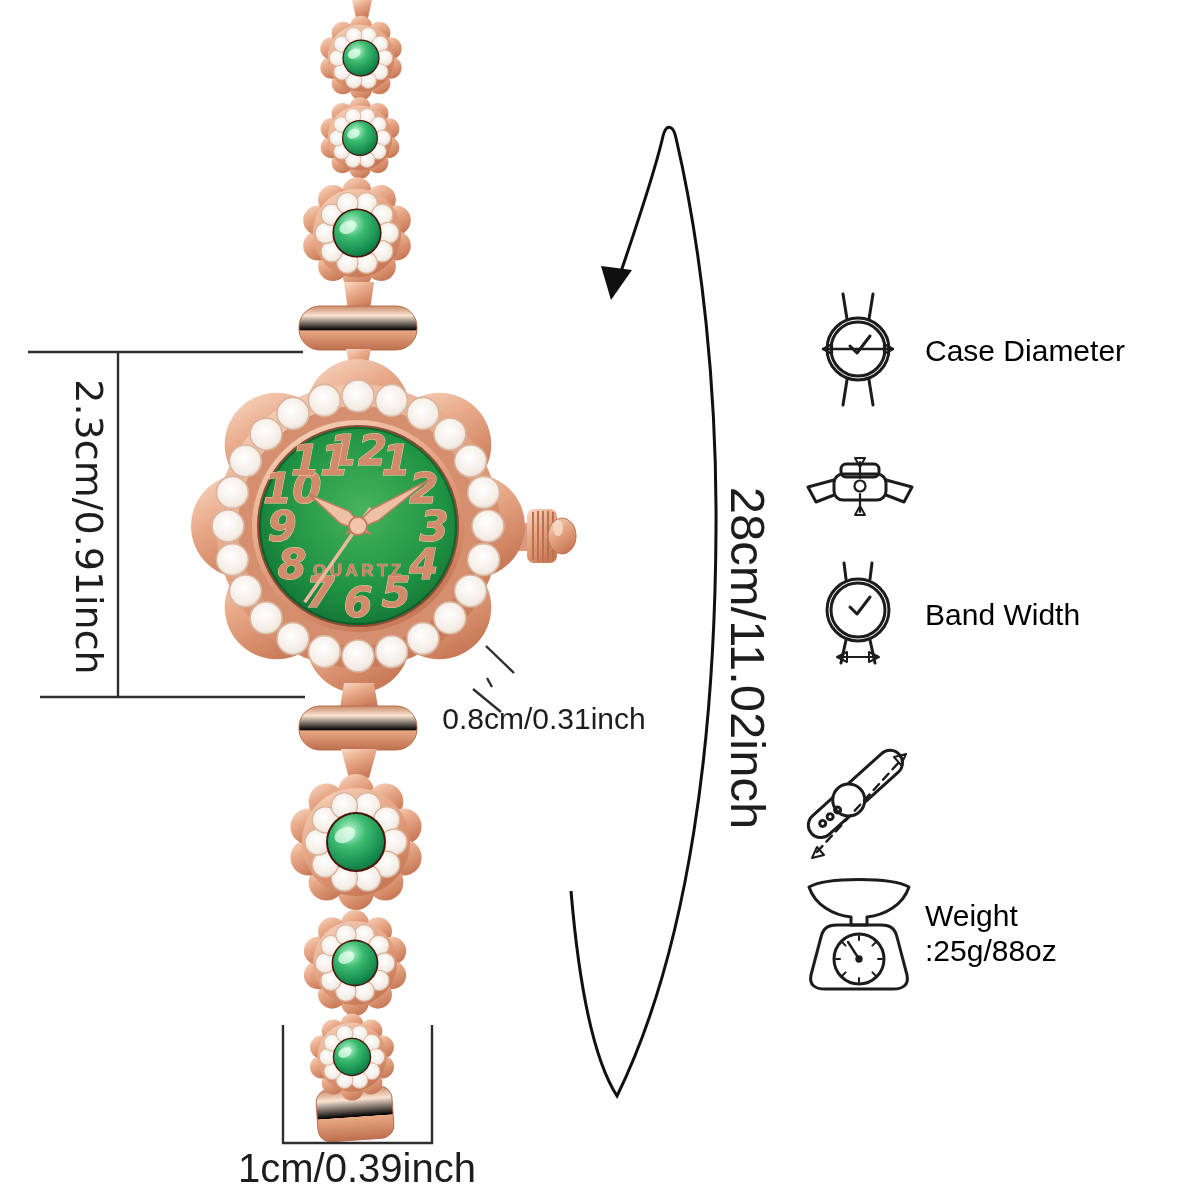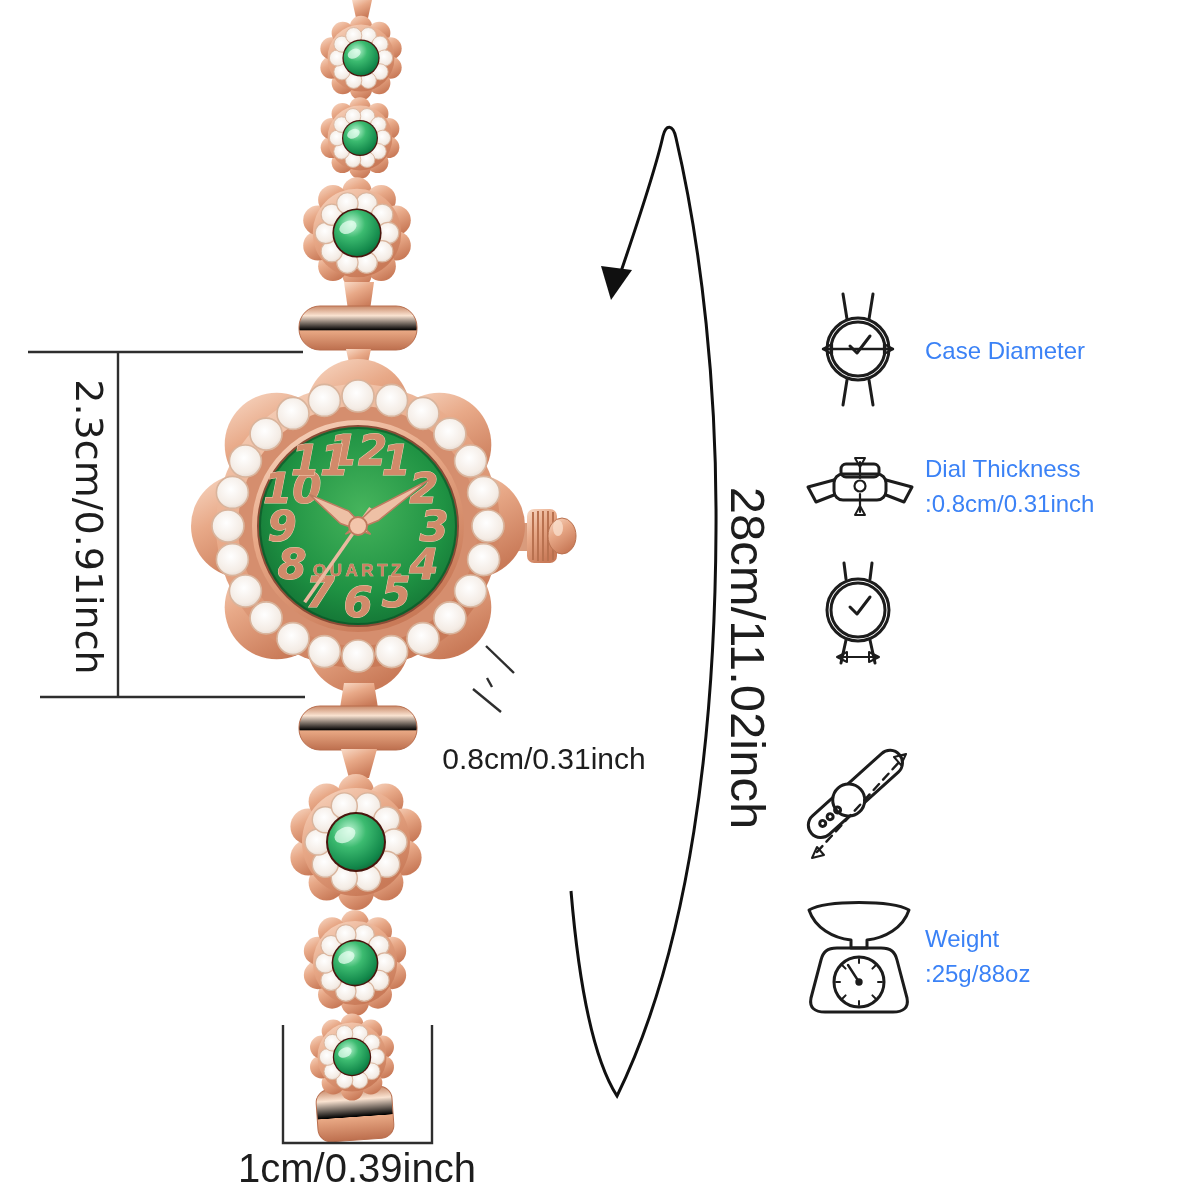--- a/index.html
+++ b/index.html
@@ -4,26 +4,26 @@
 <style>
   html,body{margin:0;padding:0;}
   body{width:1200px;height:1200px;background:#ffffff;position:relative;overflow:hidden;
        font-family:"Liberation Sans",sans-serif;}
   #scene{position:absolute;left:0;top:0;width:1200px;height:1200px;}
   .ann{position:absolute;color:#1d1d1d;white-space:nowrap;}
   #ann-case-height{left:89px;top:527px;transform:translate(-50%,-50%) rotate(90deg);
        font-size:38px;font-family:"DejaVu Sans",sans-serif;}
   #ann-band-length{left:748px;top:658px;transform:translate(-50%,-50%) rotate(90deg);
        font-size:49px;}
-  #ann-thickness{left:544px;top:742px;transform:translateX(-50%);font-size:30px;}
+  #ann-thickness{left:544px;top:702px;transform:translateX(-50%);font-size:30px;}
   #ann-band-width{left:357px;top:1146px;transform:translateX(-50%);font-size:40px;}
   .spec-row{position:absolute;left:793px;display:flex;align-items:center;
        transform:translateY(-50%);}
   .spec-icon{flex:0 0 132px;display:flex;justify-content:center;align-items:center;}
-  .spec-text{font-size:24px;line-height:35px;color:#3b82f6;}
+  .spec-text{font-size:30px;line-height:35px;color:#000000;}
   .spec-icon svg{stroke:#1c1c1c;fill:none;stroke-width:3;stroke-linecap:round;stroke-linejoin:round;}
 </style>
 </head>
 <body>
 
 <svg id="scene" viewBox="0 0 1200 1200">
   <defs>
     <linearGradient id="goldLin" x1="0" y1="0" x2="0.55" y2="1">
       <stop offset="0" stop-color="#f9dbc8"></stop>
         <stop offset="0.45" stop-color="#e8a988"></stop>
@@ -243,63 +243,60 @@
       <rect x="43" y="10" width="38" height="13" rx="5"></rect>
       <path d="M36,26 L10,33 L18,48 L36,41"></path>
       <path d="M88,26 L114,33 L106,48 L88,41"></path>
       <line x1="62" y1="8" x2="62" y2="24" stroke-width="2.2"></line>
       <line x1="62" y1="40" x2="62" y2="58" stroke-width="2.2"></line>
       <polygon points="57,4 67,4 62,13" stroke-width="2"></polygon>
       <polygon points="57,61 67,61 62,52" stroke-width="2"></polygon>
       <circle cx="62" cy="32" r="5.5" stroke-width="2.2"></circle>
     </svg>
   </div>
-  <div class="spec-text">
-    <div>Dial Thickness</div>
-    <div>:0.8cm/0.31inch</div>
-  </div>
 </div>
 
 <div class="spec-row" style="top:614px">
   <div class="spec-icon">
     <svg width="92" height="108" viewBox="0 0 92 108">
       <line x1="31" y1="3" x2="33" y2="19"></line>
         <line x1="59" y1="3" x2="57" y2="19"></line>
       <circle cx="45" cy="50" r="31"></circle>
         <circle cx="45" cy="50" r="27"></circle>
       <polyline points="37,47 44,54 57,37"></polyline>
       <line x1="33" y1="80" x2="28" y2="103"></line>
         <line x1="57" y1="80" x2="62" y2="103"></line>
       <line x1="27" y1="97" x2="63" y2="97" stroke-width="2.2"></line>
       <polygon points="24,97 34,92 34,102" stroke-width="2"></polygon>
       <polygon points="66,97 56,92 56,102" stroke-width="2"></polygon>
     </svg>
   </div>
   <div class="spec-text">
+    <div>Band Width</div>
   </div>
 </div>
 
 <div class="spec-row" style="top:797px">
   <div class="spec-icon">
     <svg width="128" height="128" viewBox="0 0 128 128">
       <g transform="rotate(-42 60 62)">
         <rect x="2" y="49" width="118" height="25" rx="12.5"></rect>
         <circle cx="52" cy="61.5" r="16" fill="#ffffff"></circle>
         <circle cx="17" cy="61.5" r="3"></circle>
           <circle cx="27" cy="61.5" r="3"></circle>
         <circle cx="37" cy="61.5" r="3"></circle>
       </g>
       <line x1="22" y1="119" x2="106" y2="27" stroke-dasharray="8 6" stroke-width="2.4"></line>
       <polygon points="111,21 99,24 106,32" stroke-width="2"></polygon>
       <polygon points="17,125 29,122 22,114" stroke-width="2"></polygon>
     </svg>
   </div>
 </div>
 
-<div class="spec-row" style="top:956px">
+<div class="spec-row" style="top:933px">
   <div class="spec-icon">
     <svg width="112" height="120" viewBox="0 0 112 120">
       <path d="M6,14 C24,4 88,4 106,14 C100,32 82,42 64,44 L64,52 L48,52 L48,44 C30,42 12,32 6,14 Z"></path>
       <path d="M34,52 L78,52 C88,52 92,56 94,64 L104,102 C106,112 100,116 90,116 L22,116
                C12,116 6,112 8,102 L18,64 C20,56 24,52 34,52 Z"></path>
       <circle cx="56" cy="86" r="25"></circle>
       <g stroke-width="2">
         <line x1="56" y1="67" x2="56" y2="63"></line>
           <line x1="69.4" y1="72.6" x2="72.5" y2="69.5"></line>
         <line x1="75" y1="86" x2="79" y2="86"></line>

